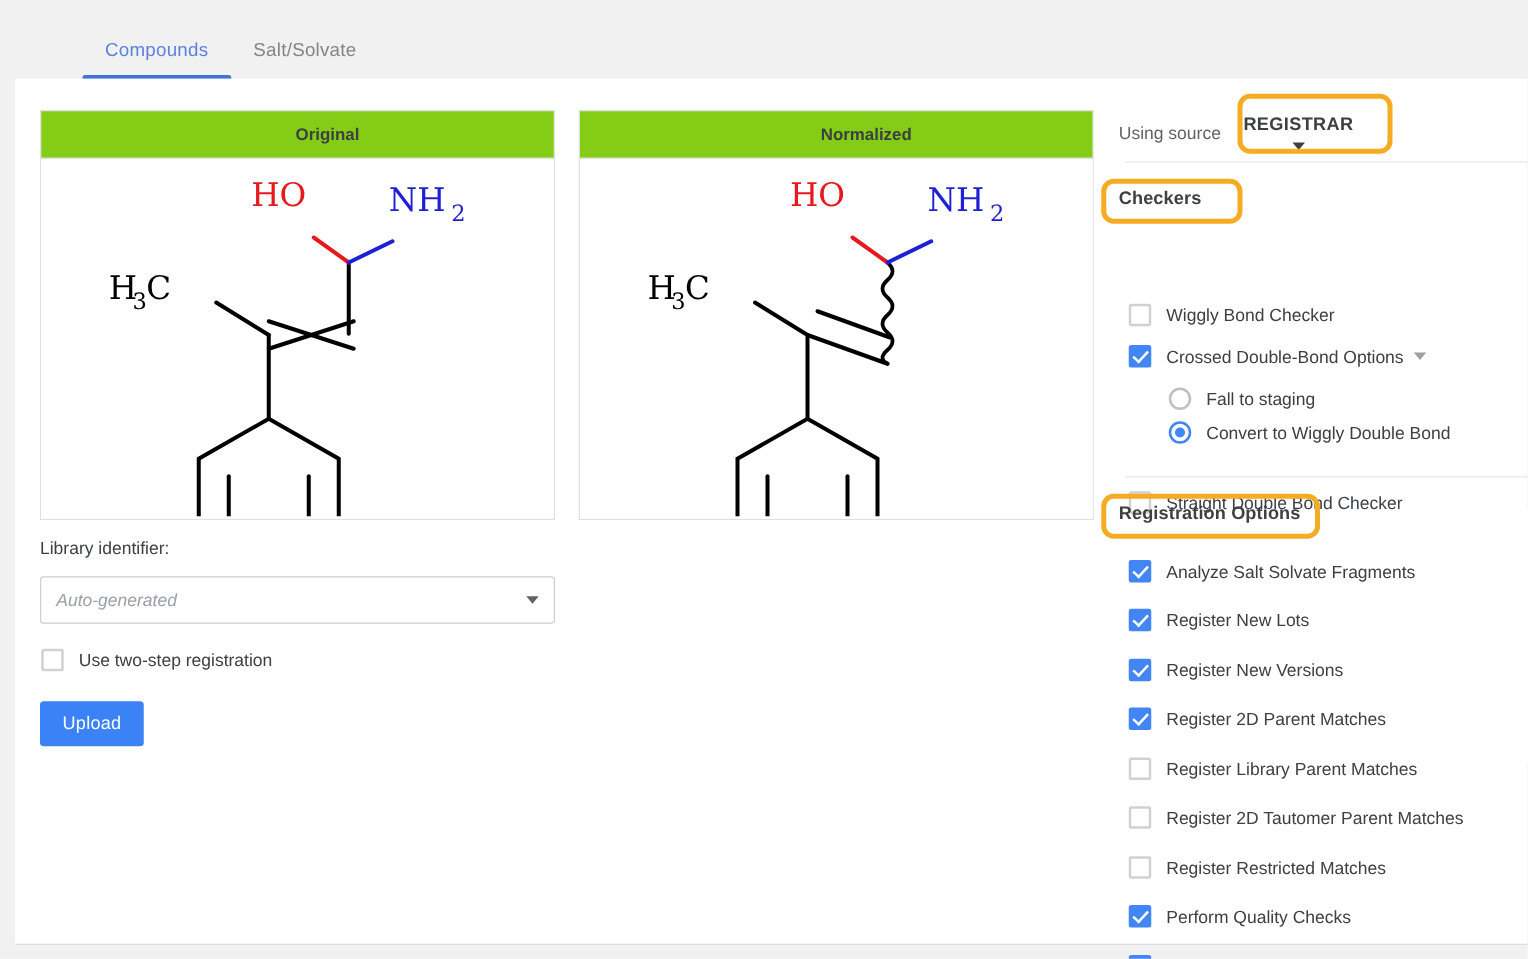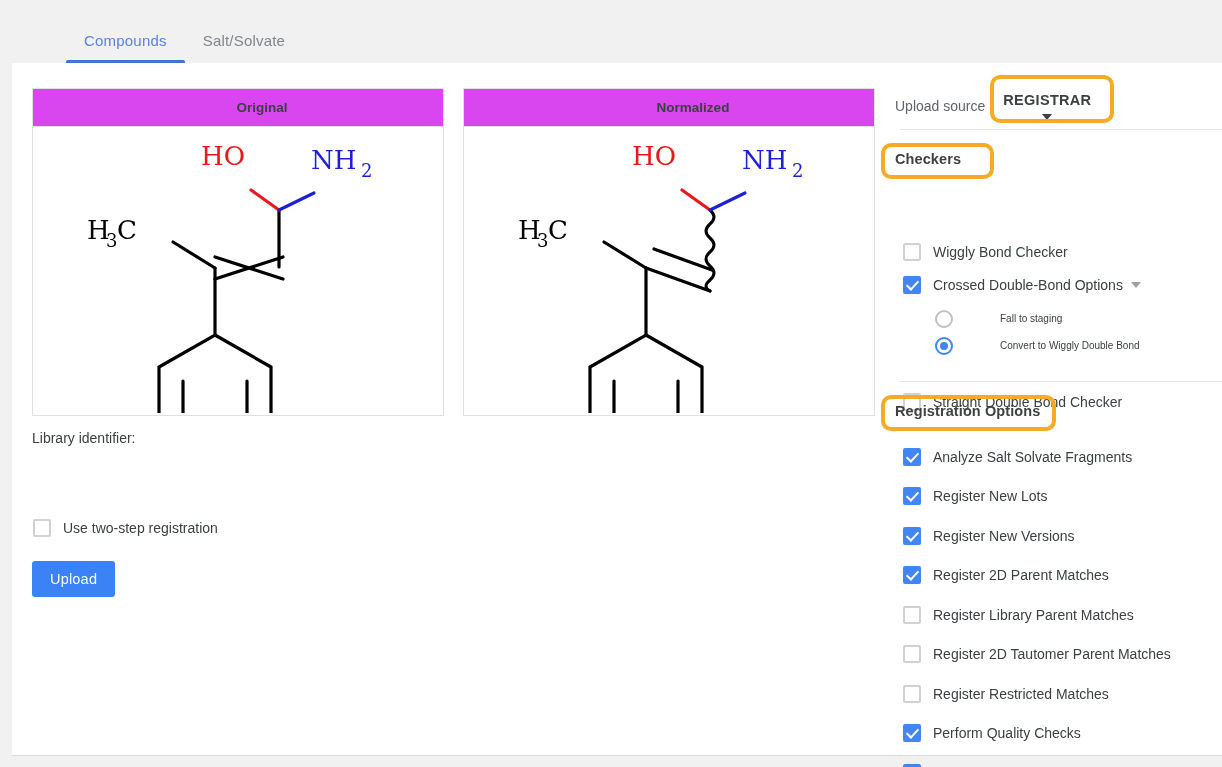--- a/index.html
+++ b/index.html
@@ -59,21 +59,21 @@
   }
 
   
   .card {
     position: absolute;
     background: #ffffff;
     border: 1px solid #e0e0e0;
   }
   .card-head {
     height: 38px;
-    background: #d946ef;
+    background: #84cc16;
     border-bottom: 1px solid #e0e0e0;
     display: flex; align-items: center; justify-content: center;
     font-size: 13.5px;
     font-weight: bold;
     color: #3c4043;
     padding-left: 48px;
   }
   .card-body {
     position: relative;
     height: 288px;
@@ -265,25 +265,24 @@
   .radio.on { border-color: #4285f4; }
   .radio.on::after {
     content: "";
     position: absolute;
     left: 3px; top: 3px;
     width: 8px; height: 8px;
     border-radius: 50%;
     background: #4285f4;
   }
   .radio-label {
-    font-size: 10px;
+    font-size: 14px;
     color: #3c4043;
     line-height: 18px;
     max-width: 210px;
-    margin-left: 35px;
   }
 
   .opt-list { position: absolute; left: 8px; top: 374px; width: 320px; }
   .opt-row {
     display: flex; align-items: center;
     height: 39.5px;
     cursor: pointer;
   }
 </style>
 </head>
@@ -372,34 +371,38 @@
         <g font-family="DejaVu Serif, serif" font-size="26" fill="#000000">
           <text x="54" y="112">H</text>
           <text x="73" y="120" font-size="18">3</text>
           <text x="84" y="112">C</text>
         </g>
       </svg>
     </div>
   </div>
 
   <div class="form-label">Library identifier:</div>
+  <div class="select-box">
+    <span class="select-value">Auto-generated</span>
+    <span class="caret-down"></span>
+  </div>
 
   <div class="cb-row" id="two-step-row">
     <span class="checkbox off"></span>
     <span class="cb-label">Use two-step registration</span>
   </div>
 
   <button class="btn-upload">
     <span>Upload</span>
   </button>
 
   <div class="rpanel">
 
     <div class="source-row">
-      <span class="source-label">Upload source</span>
+      <span class="source-label">Using source</span>
       <span class="source-pill">
         <span>REGISTRAR</span>
         <span class="caret-small"></span>
       </span>
     </div>
 
     <div class="divider" id="div-1"></div>
 
     <div class="section-title" id="t-checkers">Checkers</div>
 

